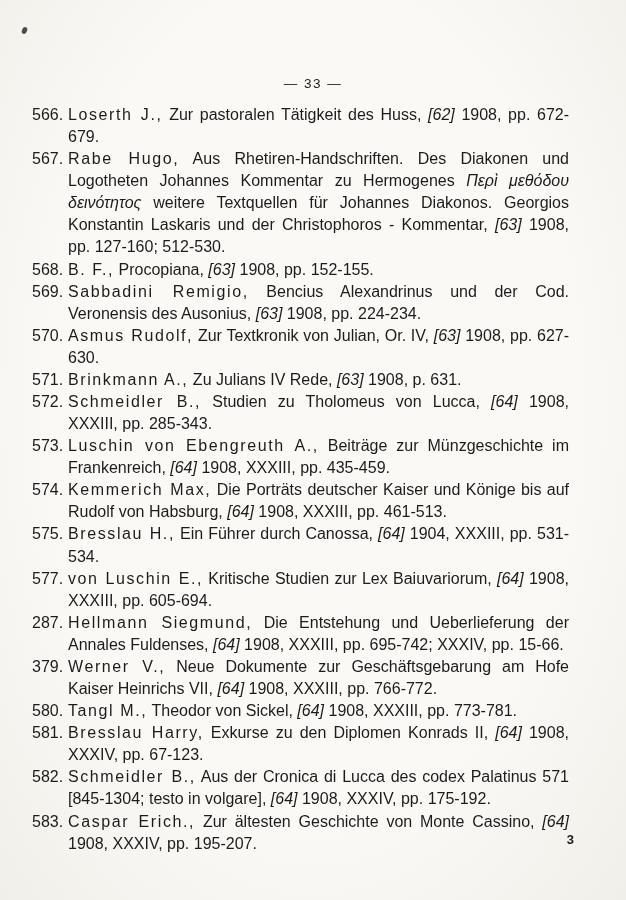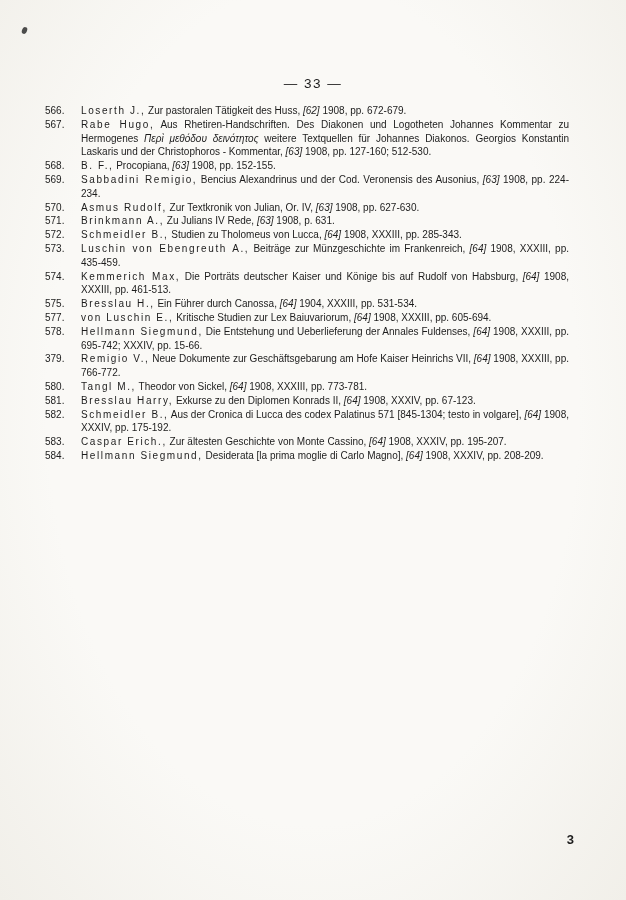--- a/index.html
+++ b/index.html
@@ -24,22 +24,22 @@
     transform:rotate(18deg);
     opacity:.85;
   }
   .page-header{
     text-align:center;
     padding-top:76px;
     font-size:13.5px;
     letter-spacing:1.5px;
   }
   .entries{
-    margin:13px 57px 0 45px;
-    font-size:10px;
+    margin:13px 57px 0 32px;
+    font-size:16px;
     line-height:1.38;
   }
   .entry{display:flex;}
   .entry-num{
     flex:0 0 36px;
     white-space:nowrap;
   }
   .entry-body{
     flex:1;
     margin:0;
@@ -104,45 +104,41 @@
       </div>
       <div class="entry">
         <span class="entry-num">575.</span>
         <p class="entry-body"><span class="author">Bresslau H.,</span><span> Ein Führer durch Canossa, <i>[64]</i> 1904, XXXIII, pp. 531-534.</span></p>
       </div>
       <div class="entry">
         <span class="entry-num">577.</span>
         <p class="entry-body"><span class="author">von Luschin E.,</span><span> Kritische Studien zur Lex Baiuvariorum, <i>[64]</i> 1908, XXXIII, pp. 605-694.</span></p>
       </div>
       <div class="entry">
-        <span class="entry-num">578.</span>
+        <span class="entry-num">287.</span>
         <p class="entry-body"><span class="author">Hellmann Siegmund,</span><span> Die Entstehung und Ueberlieferung der Annales Fuldenses, <i>[64]</i> 1908, XXXIII, pp. 695-742; XXXIV, pp. 15-66.</span></p>
       </div>
       <div class="entry">
         <span class="entry-num">379.</span>
-        <p class="entry-body"><span class="author">Remigio V.,</span><span> Neue Dokumente zur Geschäftsgebarung am Hofe Kaiser Heinrichs VII, <i>[64]</i> 1908, XXXIII, pp. 766-772.</span></p>
+        <p class="entry-body"><span class="author">Werner V.,</span><span> Neue Dokumente zur Geschäftsgebarung am Hofe Kaiser Heinrichs VII, <i>[64]</i> 1908, XXXIII, pp. 766-772.</span></p>
       </div>
       <div class="entry">
         <span class="entry-num">580.</span>
         <p class="entry-body"><span class="author">Tangl M.,</span><span> Theodor von Sickel, <i>[64]</i> 1908, XXXIII, pp. 773-781.</span></p>
       </div>
       <div class="entry">
         <span class="entry-num">581.</span>
         <p class="entry-body"><span class="author">Bresslau Harry,</span><span> Exkurse zu den Diplomen Konrads II, <i>[64]</i> 1908, XXXIV, pp. 67-123.</span></p>
       </div>
       <div class="entry">
         <span class="entry-num">582.</span>
         <p class="entry-body"><span class="author">Schmeidler B.,</span><span> Aus der Cronica di Lucca des codex Palatinus 571 [845-1304; testo in volgare], <i>[64]</i> 1908, XXXIV, pp. 175-192.</span></p>
       </div>
       <div class="entry">
         <span class="entry-num">583.</span>
         <p class="entry-body"><span class="author">Caspar Erich.,</span><span> Zur ältesten Geschichte von Monte Cassino, <i>[64]</i> 1908, XXXIV, pp. 195-207.</span></p>
       </div>
-      <div class="entry">
-        <span class="entry-num">584.</span>
-        <p class="entry-body"><span class="author">Hellmann Siegmund,</span><span> Desiderata [la prima moglie di Carlo Magno], <i>[64]</i> 1908, XXXIV, pp. 208-209.</span></p>
-      </div>
     </div>
 
   <div class="page-footer">
     <span>3</span>
   </div>
 </div>
 
 </body></html>

